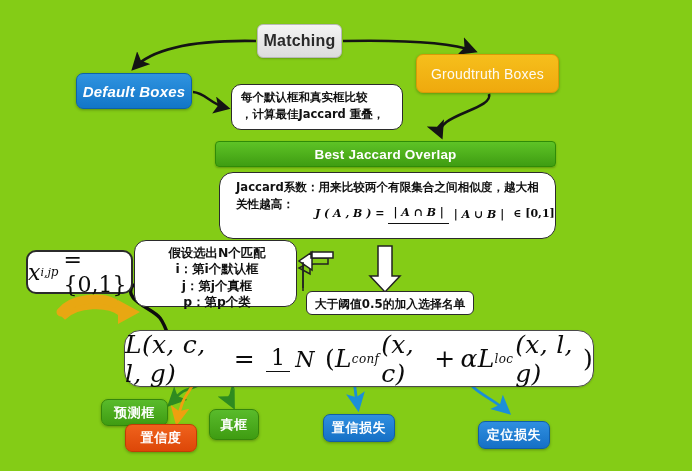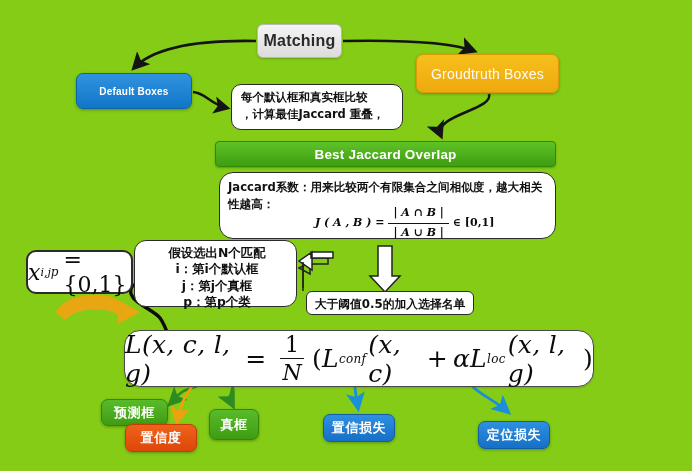--- a/index.html
+++ b/index.html
@@ -34,22 +34,23 @@
     border:1px solid #b9b9b9;
     border-radius:6px;
     color:#2a2a2a;font-size:16px;font-weight:600;
     box-shadow:0 1px 2px rgba(0,0,0,.22);
   }
   
   .n-default{
     left:76px;top:73px;width:116px;height:36px;
     background:linear-gradient(#2f93e0,#1276c8);
     border:1px solid #0e62a8;
-    color:#ffffff;font-size:10px;
+    color:#ffffff;font-size:15px;
     box-shadow:0 1px 3px rgba(0,0,0,.3);
+    font-style:italic;
   }
   
   .n-gt{
     left:416px;top:54px;width:143px;height:39px;
     background:linear-gradient(#f6bf1c,#efa90d);
     border:1px solid #d89a07;
     color:#fdfaf2;font-size:14px;font-weight:500;
     box-shadow:0 1px 3px rgba(0,0,0,.28);
   }
   
@@ -75,21 +76,21 @@
   }
   .n-cmp{
     left:231px;top:84px;width:172px;height:46px;
     font-size:11.5px;line-height:1.45;
     padding:4px 7px 0 9px;
     border-radius:10px;
   }
   .n-jac{
     left:219px;top:172px;width:337px;height:67px;
     font-size:11.6px;line-height:1.5;
-    padding:6px 10px 0 8px;
+    padding:6px 10px 0 16px;
     border-radius:14px;
   }
   .n-assume{
     left:134px;top:240px;width:163px;height:67px;
     font-size:12.4px;line-height:1.32;
     padding:4px 6px 0 9px;
     border-radius:12px;
     text-align:center;
   }
   .n-thresh{
@@ -127,21 +128,21 @@
   .sub{font-size:11px;vertical-align:-4px;font-style:italic;}
   .sup{font-size:12px;vertical-align:7px;font-style:italic;}
 
   
   .jformula{
     position:absolute;left:95px;top:32px;
     display:flex;align-items:center;
     font-size:11px;font-weight:bold;
   }
   .frac{
-    display:inline-flex;flex-direction:column;align-items:center;
+    display:inline-flex;flex-direction:row;align-items:center;
     margin:0 4px;
   }
   .frac .num{border-bottom:1.3px solid #111;padding:0 5px 1px 5px;}
   .frac .den{padding:1px 5px 0 5px;}
 
   
   .lossformula{
     position:absolute;left:0;top:0;width:100%;height:100%;
     display:flex;align-items:center;justify-content:center;
     font-size:25px;font-weight:normal;

